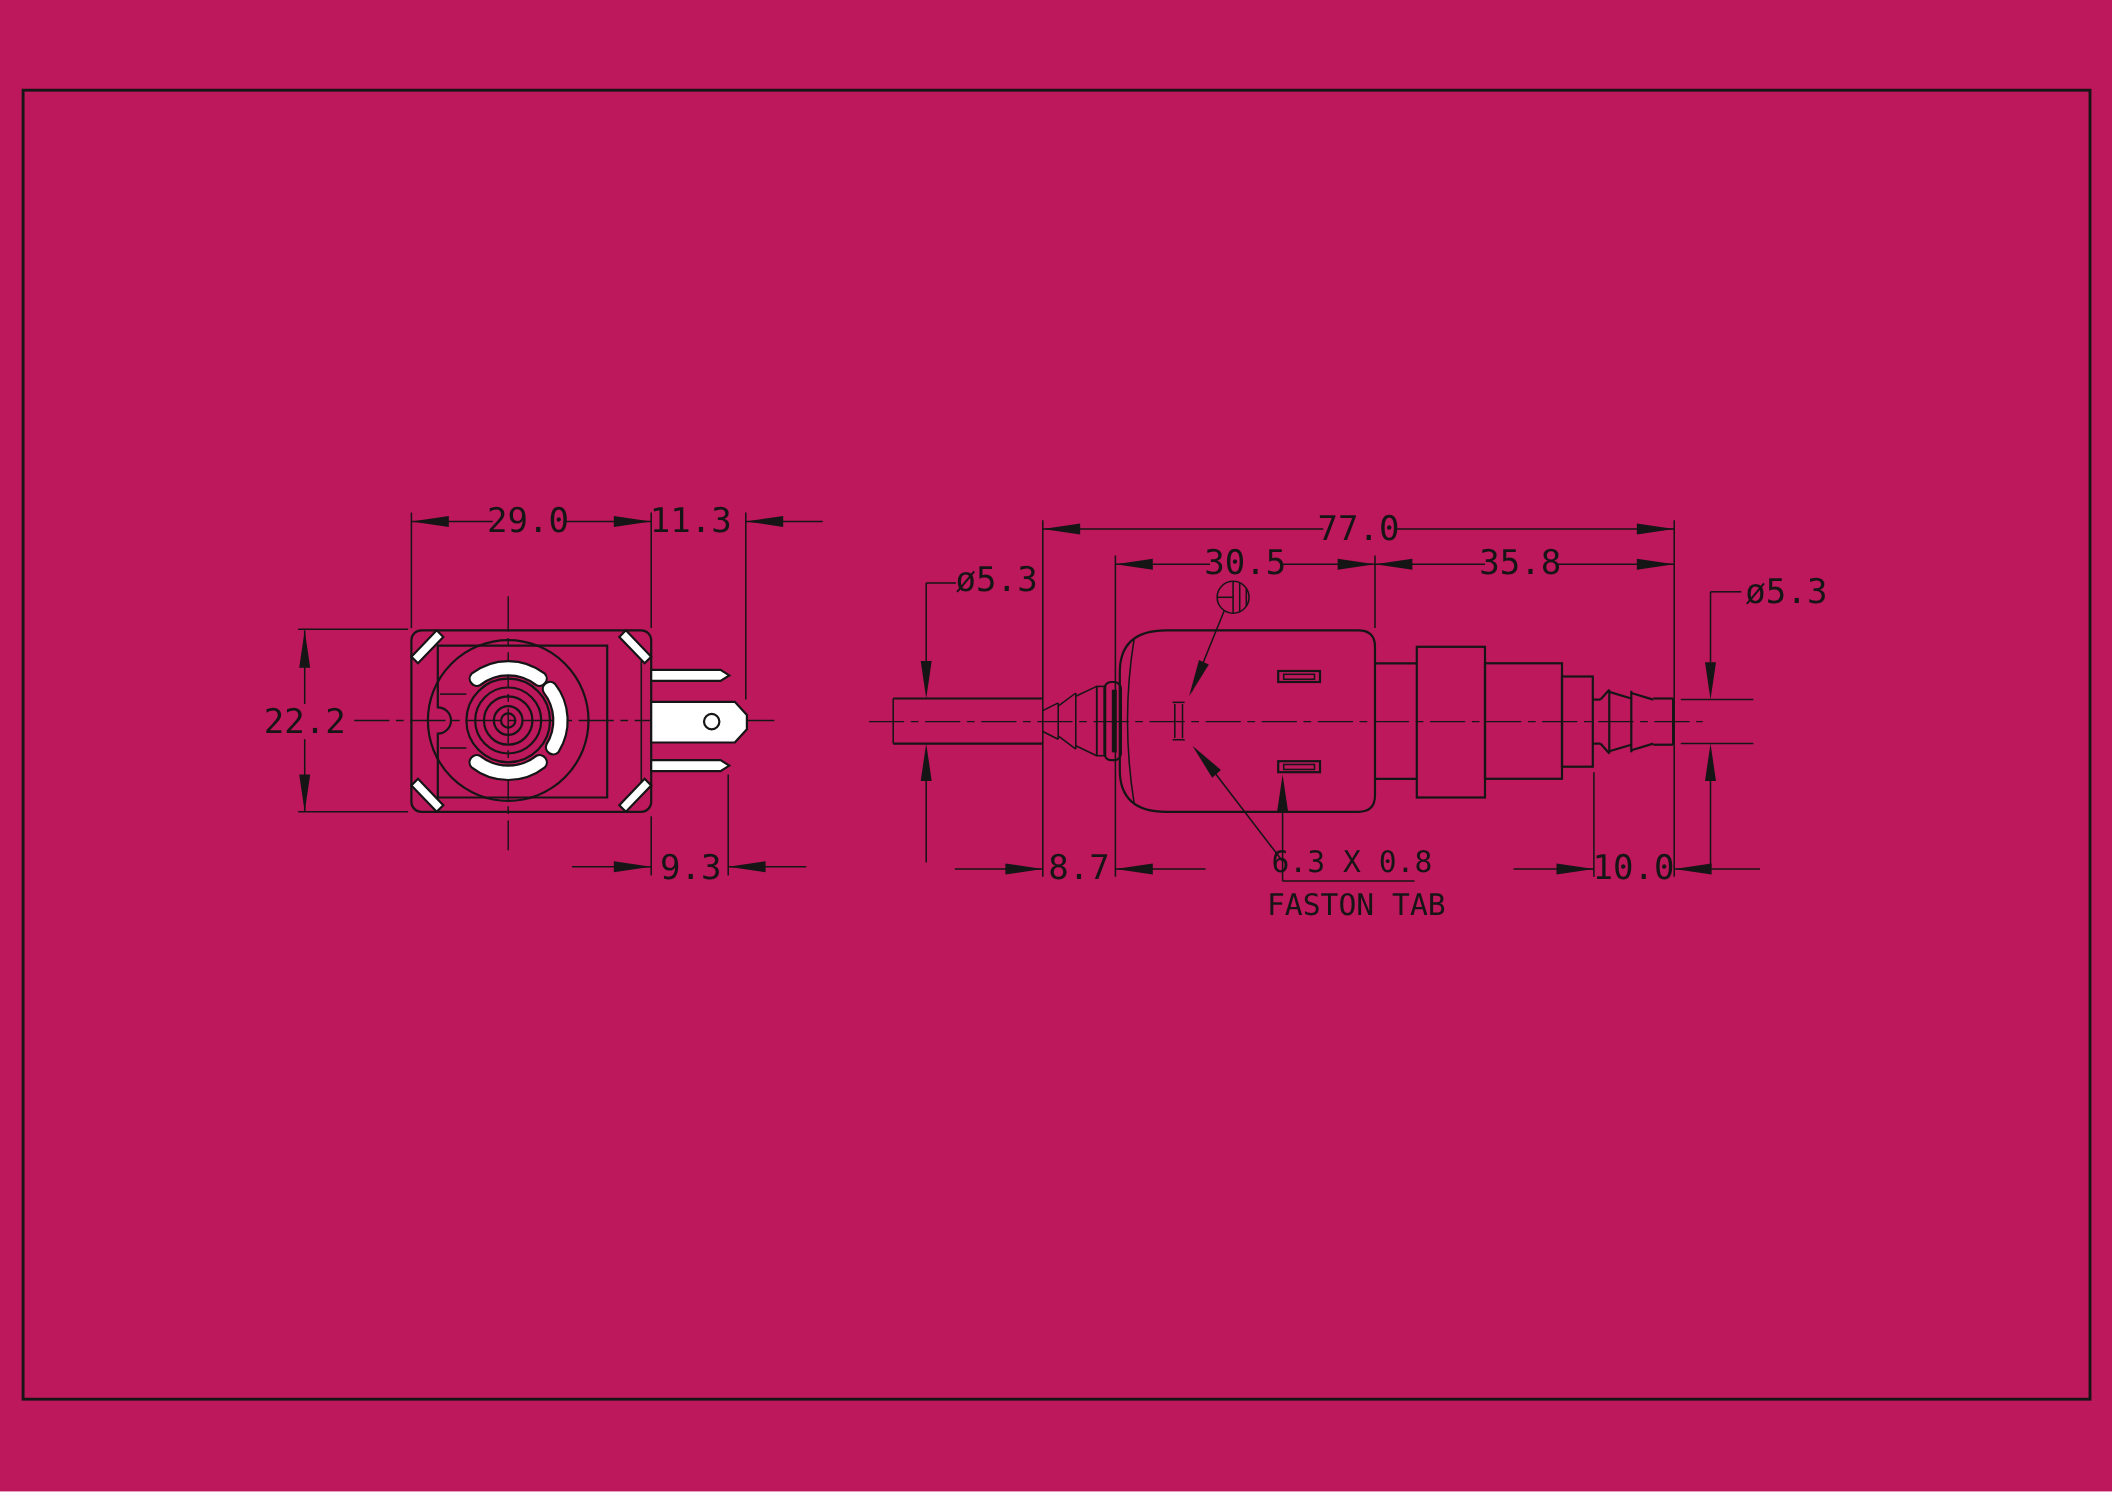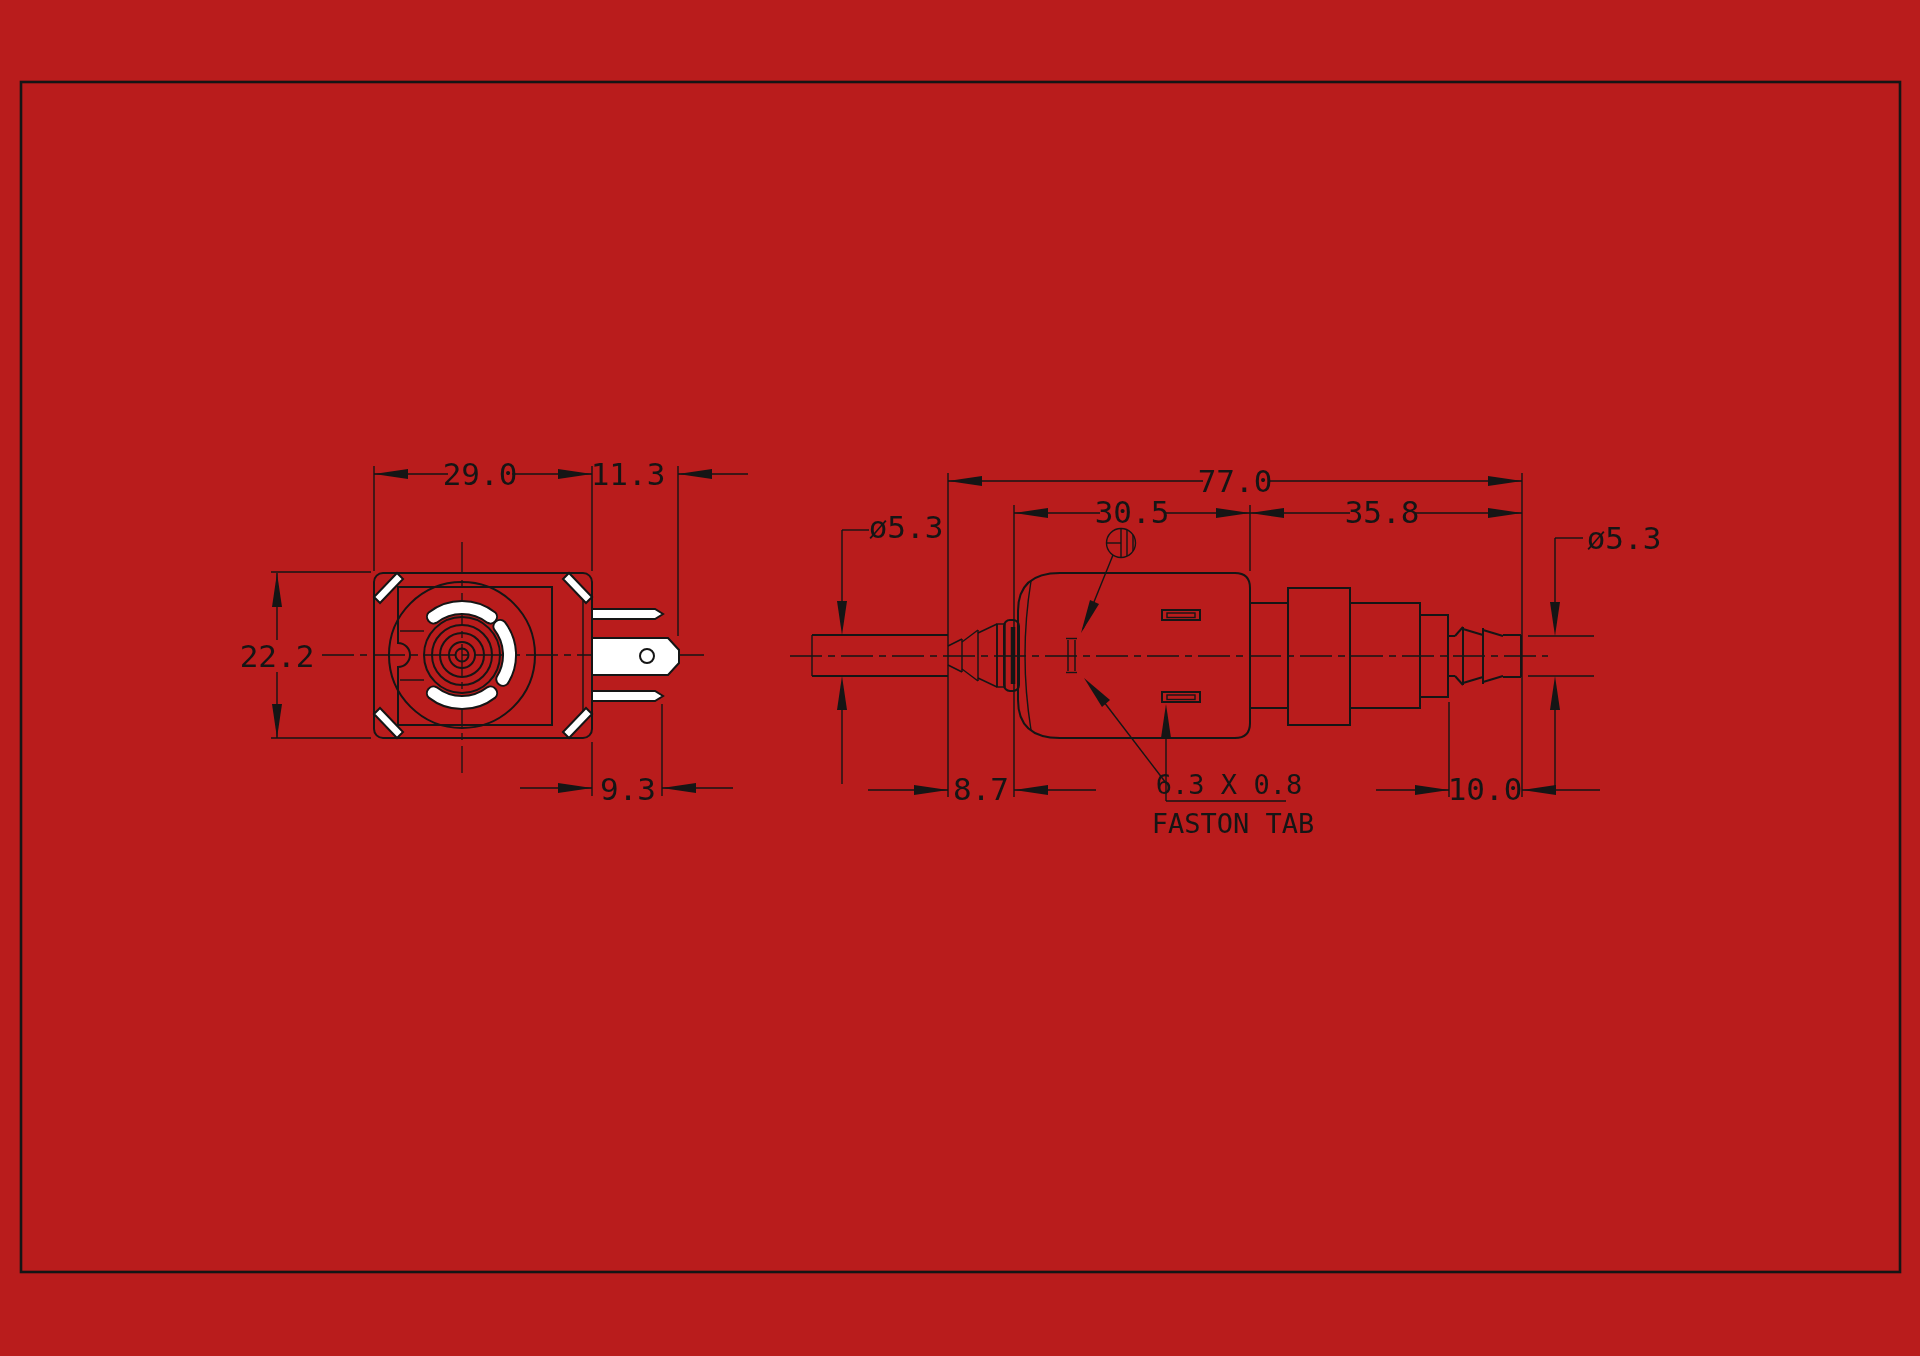--- a/index.html
+++ b/index.html
@@ -1,16 +1,16 @@
 <!DOCTYPE html>
 <html><head>
 <meta charset="utf-8">
 <style>
   html,body{margin:0;padding:0;background:#ffffff;}
-  .sheet{position:relative;width:1920px;height:1356px;background:#b91c1c;font-family:"DejaVu Sans Mono","Liberation Mono",monospace;}
+  .sheet{position:relative;width:1920px;height:1356px;background:#be185d;font-family:"DejaVu Sans Mono","Liberation Mono",monospace;}
   svg{display:block}
   .ln{stroke:#151515;stroke-width:2;fill:none;}
   .thick{stroke:#151515;stroke-width:2.6;fill:none;}
   .thin{stroke:#151515;stroke-width:1.4;fill:none;}
   .white{fill:#ffffff;stroke:#151515;stroke-width:2;}
   .arr{fill:#151515;stroke:none;}
   .cl{stroke:#151515;stroke-width:1.3;fill:none;stroke-dasharray:32 6 7 6;}
   text{fill:#151515;font-family:"DejaVu Sans Mono","Liberation Mono",monospace;}
   .dimtxt{font-size:31px;}
   .calltxt{font-size:27px;}

